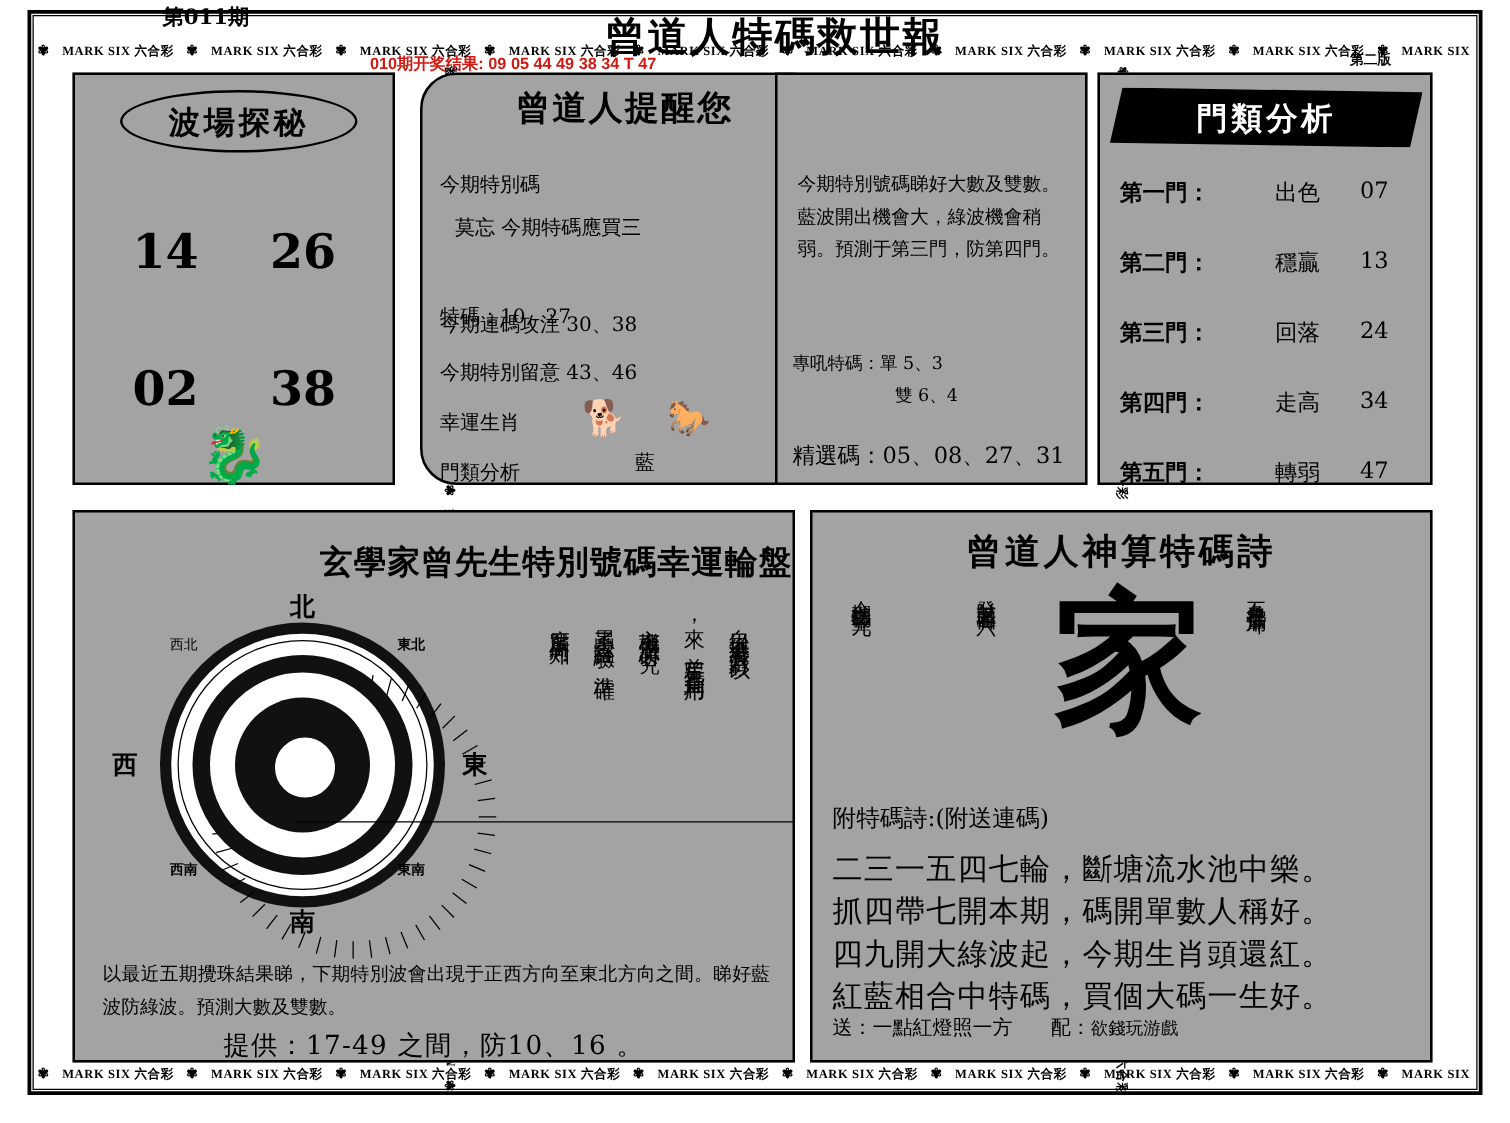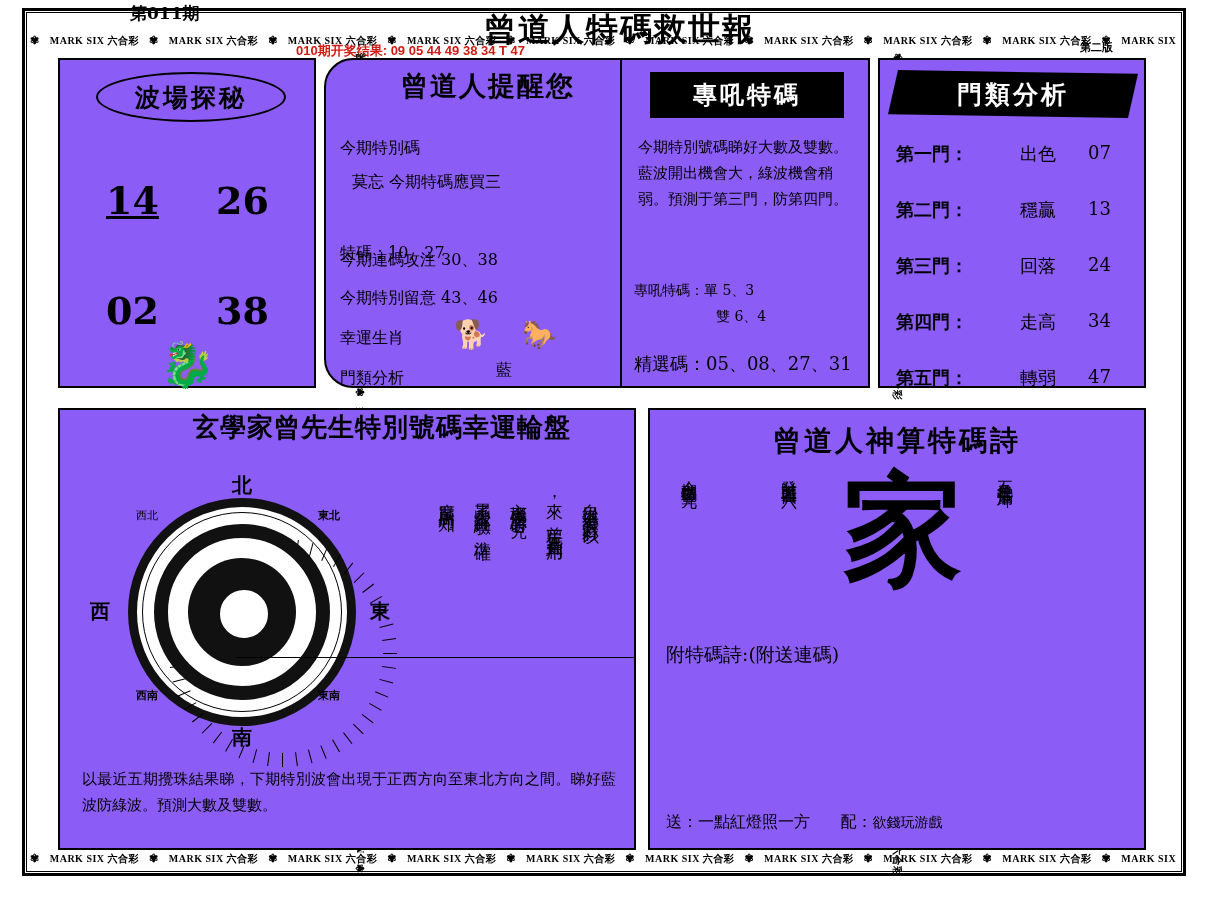--- a/index.html
+++ b/index.html
@@ -54,42 +54,42 @@
     position:absolute;left:1080px;top:40px;font-size:11px;font-weight:bold;
   }
   .redline{
     position:absolute;left:296px;top:42px;width:300px;
     color:#d11a12;font-size:13px;font-weight:bold;letter-spacing:0px;
     font-family:"Liberation Sans",sans-serif;
     white-space:nowrap;
   }
 
   
-  .box{position:absolute;border:2px solid #000;box-sizing:border-box;background:#8b5cf6;}
+  .box{position:absolute;border:2px solid #000;box-sizing:border-box;background:#a3a3a3;}
 
   
   #box1{left:58px;top:58px;width:258px;height:330px;}
   .oval{
     position:absolute;left:36px;top:12px;width:186px;height:46px;
     border:2px solid #000;border-radius:50%;
     display:flex;align-items:center;justify-content:center;
     font-size:25px;font-weight:bold;letter-spacing:3px;
   }
   .b1num{position:absolute;font-size:38px;font-weight:bold;font-family:"DejaVu Serif",serif;}
-  #b1n1{left:46px;top:118px;text-decoration:underline;}
+  #b1n1{left:46px;top:118px;}
   #b1n2{left:156px;top:118px;}
   #b1n3{left:46px;top:228px;}
   #b1n4{left:156px;top:228px;}
   .dragon{
     position:absolute;left:58px;top:282px;width:140px;height:48px;
     font-size:44px;line-height:46px;text-align:center;
   }
 
   
-  #box2{left:324px;top:58px;width:328px;height:330px;border-radius:29px;}
+  #box2{left:336px;top:58px;width:328px;height:330px;border-radius:29px;}
   .b2title{
     position:absolute;left:0;top:8px;width:100%;text-align:center;
     font-size:27px;font-weight:bold;letter-spacing:2px;
   }
   .b2line{position:absolute;font-size:16px;white-space:nowrap;}
   .b2l1{left:14px;top:78px;}
   .b2l2{left:26px;top:112px;}
   .b2l3{left:14px;top:152px;margin-top:31px;}
   .b2l4{left:14px;top:190px;}
   .b2l5{left:14px;top:228px;}
@@ -125,22 +125,22 @@
     clip-path:polygon(4% 0,100% 8%,96% 100%,0 92%);
   }
   .b4row{position:absolute;width:100%;font-size:18px;}
   .b4row .k{position:absolute;left:16px;font-weight:bold;}
   .b4row .v{position:absolute;left:140px;}
   .b4row .n{position:absolute;left:208px;font-family:"DejaVu Serif",serif;}
 
   
   #box5{left:58px;top:408px;width:578px;height:442px;}
   .b5title{
-    position:absolute;left:0;top:0;width:100%;text-align:center;
-    font-size:26px;font-weight:bold;letter-spacing:1px;padding-left:35px;
+    position:absolute;left:0;top:22px;width:100%;text-align:right;
+    font-size:26px;font-weight:bold;letter-spacing:1px;
   }
   .compass-wrap{position:absolute;left:42px;top:64px;width:280px;height:280px;}
   .c-n{position:absolute;left:130px;top:-2px;font-size:20px;font-weight:bold;}
   .c-s{position:absolute;left:130px;top:250px;font-size:20px;font-weight:bold;}
   .c-w{position:absolute;left:-12px;top:124px;font-size:20px;font-weight:bold;}
   .c-e{position:absolute;left:268px;top:124px;font-size:20px;font-weight:bold;}
   .c-ne{position:absolute;left:216px;top:34px;font-size:11px;font-weight:bold;}
   .c-nw{position:absolute;left:34px;top:34px;font-size:11px;font-weight:normal;}
   .c-se{position:absolute;left:216px;top:214px;font-size:11px;font-weight:bold;}
   .c-sw{position:absolute;left:34px;top:214px;font-size:11px;font-weight:bold;}
@@ -248,21 +248,20 @@
     <div class="b2line b2l4">今期連碼攻注 30、38</div>
     <div class="b2line b2l5">今期特別留意 43、46</div>
     <div class="b2line b2l6">幸運生肖</div>
     <div class="b2line b2l7">門類分析</div>
     <div class="zodiac" id="zdog">🐕</div>
     <div class="zodiac" id="zhorse">🐎</div>
     <div class="bluelabel">藍</div>
   </div>
 
   <div class="box" id="box3">
-    <div class="b3banner">專吼特碼</div>
     <div class="b3text">今期特別號碼睇好大數及雙數。藍波開出機會大，綠波機會稍弱。預測于第三門，防第四門。</div>
     <div class="b3tail">
       <span>專吼特碼：</span><span>單 5、3</span>
     </div>
     <div class="b3tail2">雙 6、4</div>
     <div class="b3pick">
       <span>精選碼：</span><span>05、08、27、31</span>
     </div>
   </div>
 
@@ -364,29 +363,36 @@
     </div>
     <div class="arrowline"></div>
 
     <div class="vtext" id="v1">自從本港有六合彩以</div>
     <div class="vtext" id="v2">來，曾先生一直利用</div>
     <div class="vtext" id="v3">玄機學潛心研究，</div>
     <div class="vtext" id="v4">累了豐富經驗，準確</div>
     <div class="vtext" id="v5">度眾所周知。</div>
 
     <div class="b5note">以最近五期攪珠結果睇，下期特別波會出現于正西方向至東北方向之間。睇好藍波防綠波。預測大數及雙數。</div>
+    <div class="b5foot">提供：17-49 之間，防10、16 。</div>
   </div>
 
   <div class="box" id="box6">
     <div class="b6title">曾道人神算特碼詩</div>
     <div class="bigchar">家</div>
     <div class="b6v" id="b6v1">五色祥雲滿干坤</div>
     <div class="b6v" id="b6v2">發財盡看二四六</div>
     <div class="b6v" id="b6v3">今期特碼望二九</div>
     <div class="b6sub">附特碼詩:(附送連碼)</div>
+    <div class="b6poem">
+      <div>二三一五四七輪，斷塘流水池中樂。</div>
+      <div>抓四帶七開本期，碼開單數人稱好。</div>
+      <div>四九開大綠波起，今期生肖頭還紅。</div>
+      <div>紅藍相合中特碼，買個大碼一生好。</div>
+    </div>
     <div class="b6last">
       <span>送：一點紅燈照一方</span>
       &nbsp;&nbsp;&nbsp;&nbsp;
       <span>配：</span><span class="small">欲錢玩游戲</span>
     </div>
   </div>
 
 </div>
 
 </body></html>

